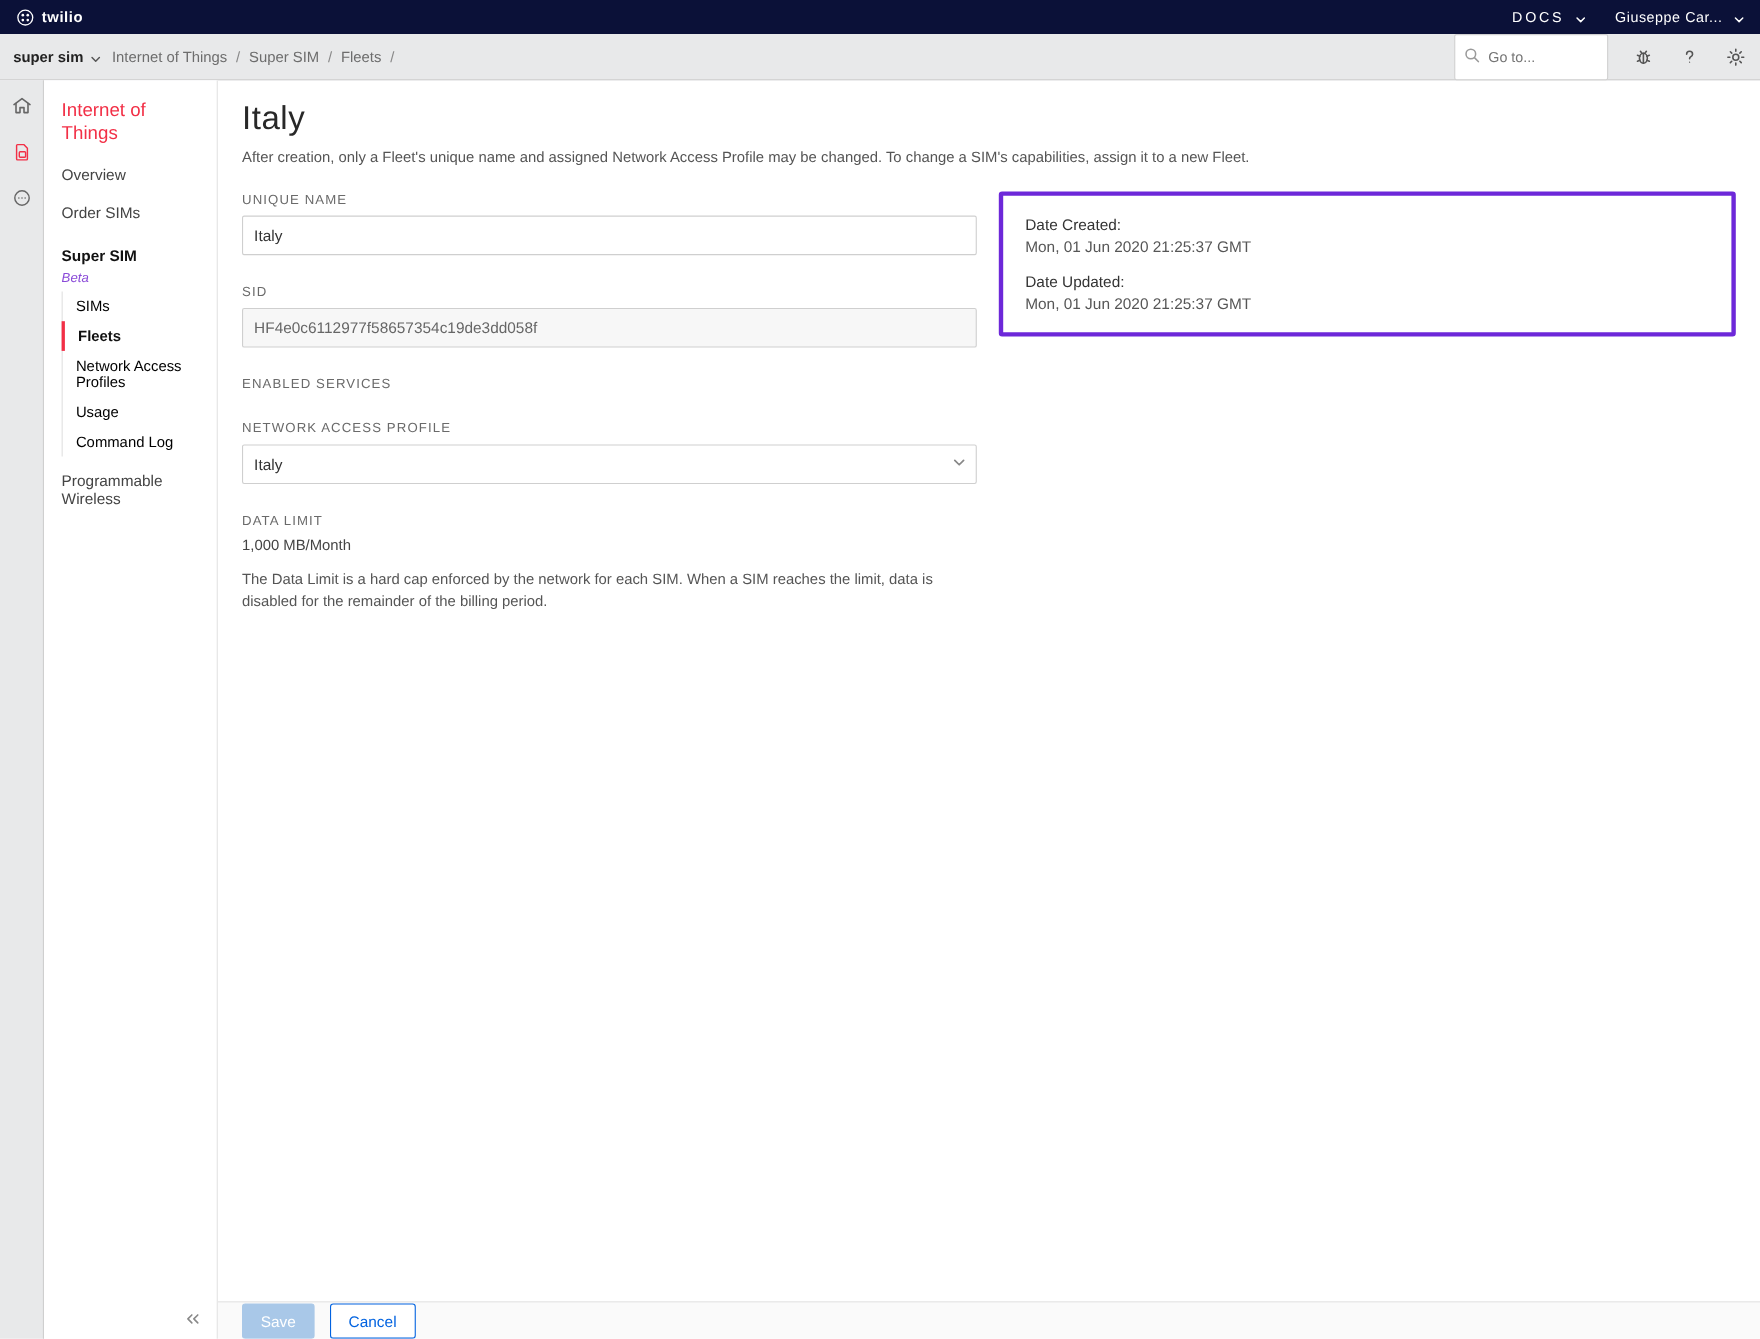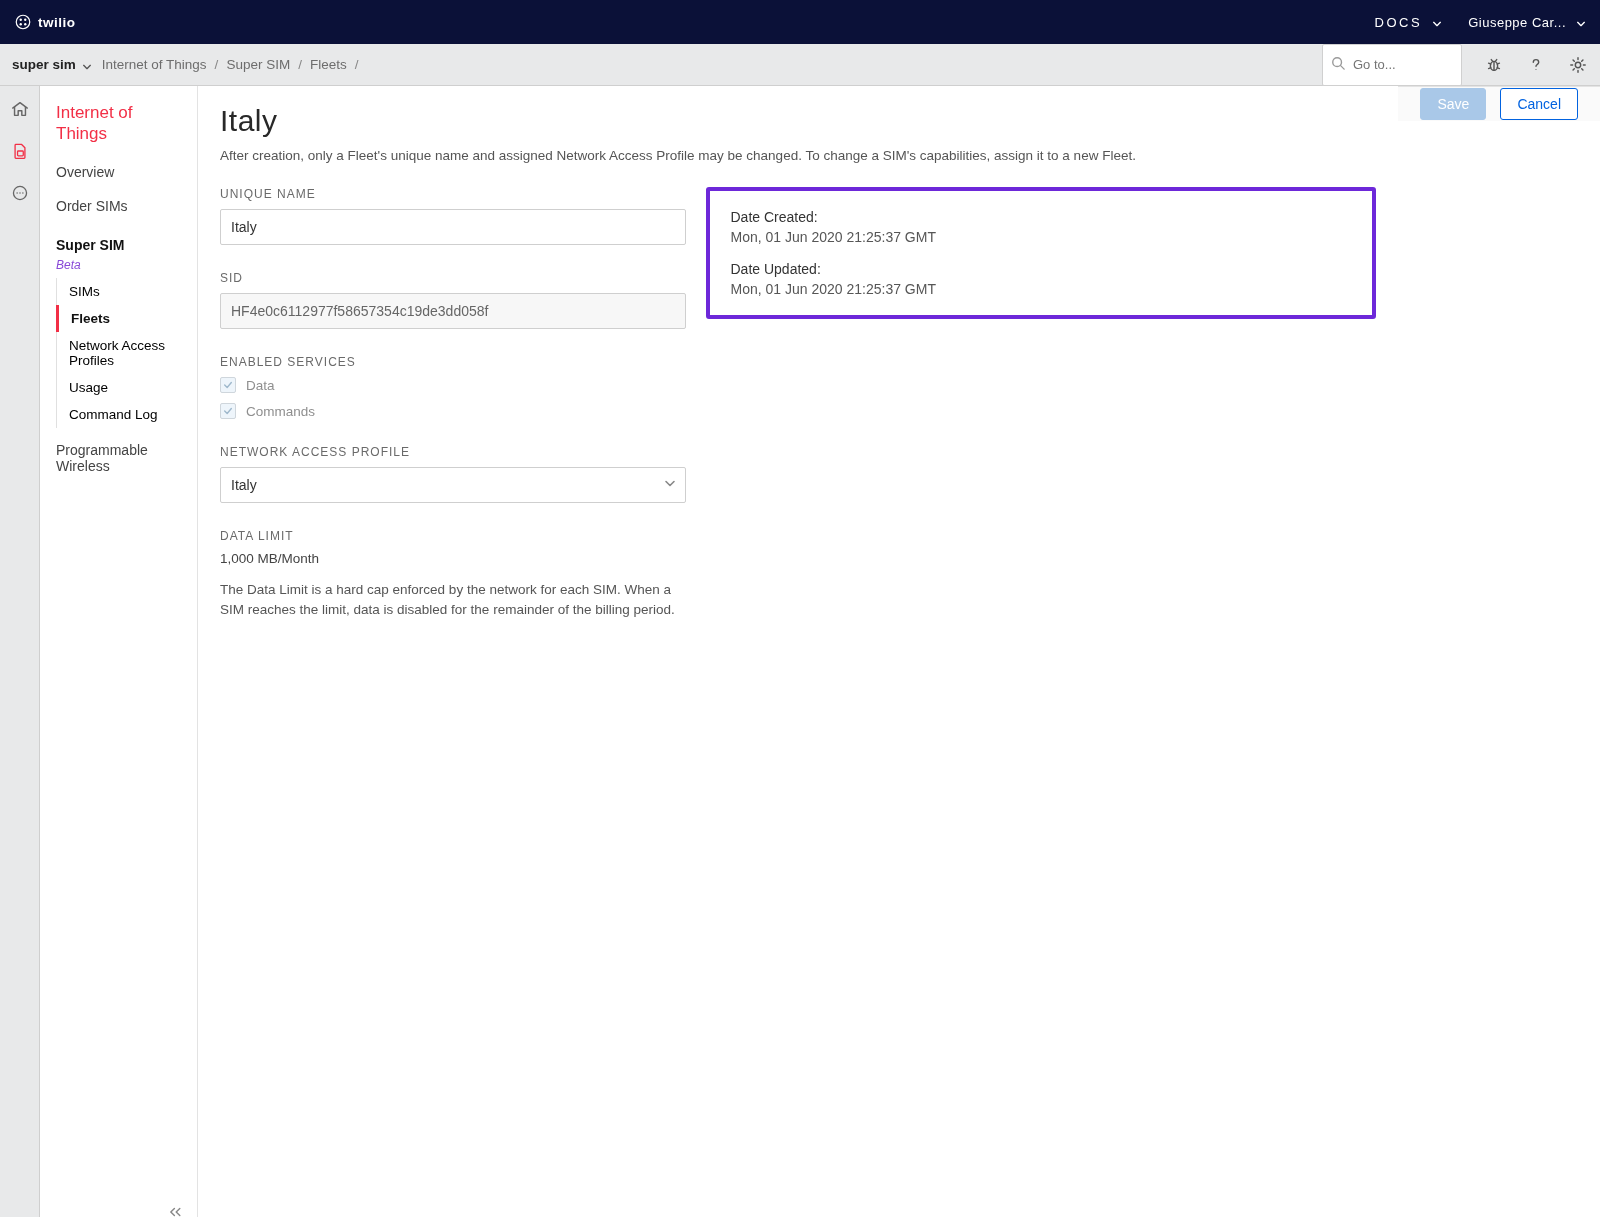--- a/index.html
+++ b/index.html
@@ -13,21 +13,21 @@
     --bg-sub:#e8e9ea;
     --bg-panel:#fff;
     --bg-footer:#f4f4f6;
     --text:#282828;
   }
   *{box-sizing:border-box}
   html,body{margin:0;height:100%;font-family:-apple-system,BlinkMacSystemFont,"Segoe UI",Helvetica,Arial,sans-serif;color:var(--text);font-size:13.5px}
   body{width:1600px;height:1217px;overflow:hidden;background:#fff}
 
   
-  .topbar{height:44px;background:var(--topbar);color:#fff;display:flex;align-items:center;padding:0 14px;justify-content:space-between}
+  .topbar{height:31px;background:var(--topbar);color:#fff;display:flex;align-items:center;padding:0 14px;justify-content:space-between}
   .brand{display:flex;align-items:center;gap:6px;font-weight:700;letter-spacing:.5px}
   .brand-logo{width:18px;height:18px;display:inline-flex;align-items:center;justify-content:center}
   .top-right{display:flex;align-items:center;gap:26px;font-weight:700;letter-spacing:2px;font-size:12px}
   .top-item{display:flex;align-items:center;gap:10px;font-weight:400;letter-spacing:.5px;font-size:13px}
   .chev{width:10px;height:10px;display:inline-block}
 
   
   .subbar{height:42px;background:var(--bg-sub);border-bottom:1px solid #cfcfcf;display:flex;align-items:center;padding:0 12px;color:var(--muted2)}
   .project{font-weight:700;color:#222;margin-right:10px;display:flex;align-items:center;gap:6px}
   .crumbs{display:flex;align-items:center;gap:8px}
@@ -45,21 +45,21 @@
   .sidebar{width:158px;background:#fff;border-right:1px solid #e3e3e3;display:flex;flex-direction:column;padding:16px 0 0 0;position:relative}
   .sidebar-title{color:var(--red);font-size:17px;font-weight:500;line-height:1.25;padding:0 16px 10px 16px}
   .nav a{display:block;padding:9px 16px;color:#444;text-decoration:none;font-size:14px}
   .nav .section{font-weight:700;color:#111;padding-top:14px}
   .beta{color:#8a4ad8;font-style:italic;font-size:12px;margin:-4px 0 6px 16px}
   .subnav{border-left:1px solid #e0e0e0;margin-left:16px}
   .subnav a{padding:6px 12px;font-size:13.5px;color:#000000}
   .subnav a.active{border-left:3px solid var(--red);margin-left:-1px;font-weight:700;color:#111}
   .collapse{position:absolute;bottom:10px;right:10px;color:#888}
 
-  .main{flex:1;display:flex;flex-direction:row;min-width:0}
+  .main{flex:1;display:flex;flex-direction:column;min-width:0}
   .content{flex:1;overflow:auto;padding:18px 22px 0 22px}
   h1{font-weight:400;font-size:30px;margin:0 0 10px 0;letter-spacing:.5px}
   .desc{color:#555;margin-bottom:24px}
 
   .columns{display:flex;gap:20px;align-items:flex-start}
   .left{flex:1;max-width:675px}
   .right{width:670px}
 
   .field{margin-bottom:26px}
   .label{letter-spacing:1px;font-size:12px;color:#6a6a6a;margin-bottom:8px}
@@ -226,38 +226,20 @@
           <div class="field">
             <div class="label">UNIQUE NAME</div>
             <input type="text" class="value" value="Italy" style="">
           </div>
           <div class="field">
             <div class="label">SID</div>
             <div class="readonly-box">HF4e0c6112977f58657354c19de3dd058f</div>
           </div>
           <div class="field">
             <div class="label">ENABLED SERVICES</div>
-            <div class="checks">
-              <label class="check">
-                <span class="box">
-                    <svg viewBox="0 0 12 12" width="10" height="10" style="color:#9fb8cc">
-                      <polyline points="2 6 5 9 10 3"></polyline>
-                    </svg>
-                  </span>
-                <span>Data</span>
-              </label>
-              <label class="check">
-                <span class="box">
-                    <svg viewBox="0 0 12 12" width="10" height="10" style="color:#9fb8cc">
-                      <polyline points="2 6 5 9 10 3"></polyline>
-                    </svg>
-                  </span>
-                <span>Commands</span>
-              </label>
-            </div>
           </div>
           <div class="field">
             <div class="label">NETWORK ACCESS PROFILE</div>
             <div class="select">
               <div class="value readonly-box" style="background:#fff;color:#333">Italy</div>
               <span class="caret"><svg viewBox="0 0 12 12" width="12" height="12">
                     <polyline points="2 4 6 8 10 4"></polyline>
                   </svg></span>
             </div>
           </div>

